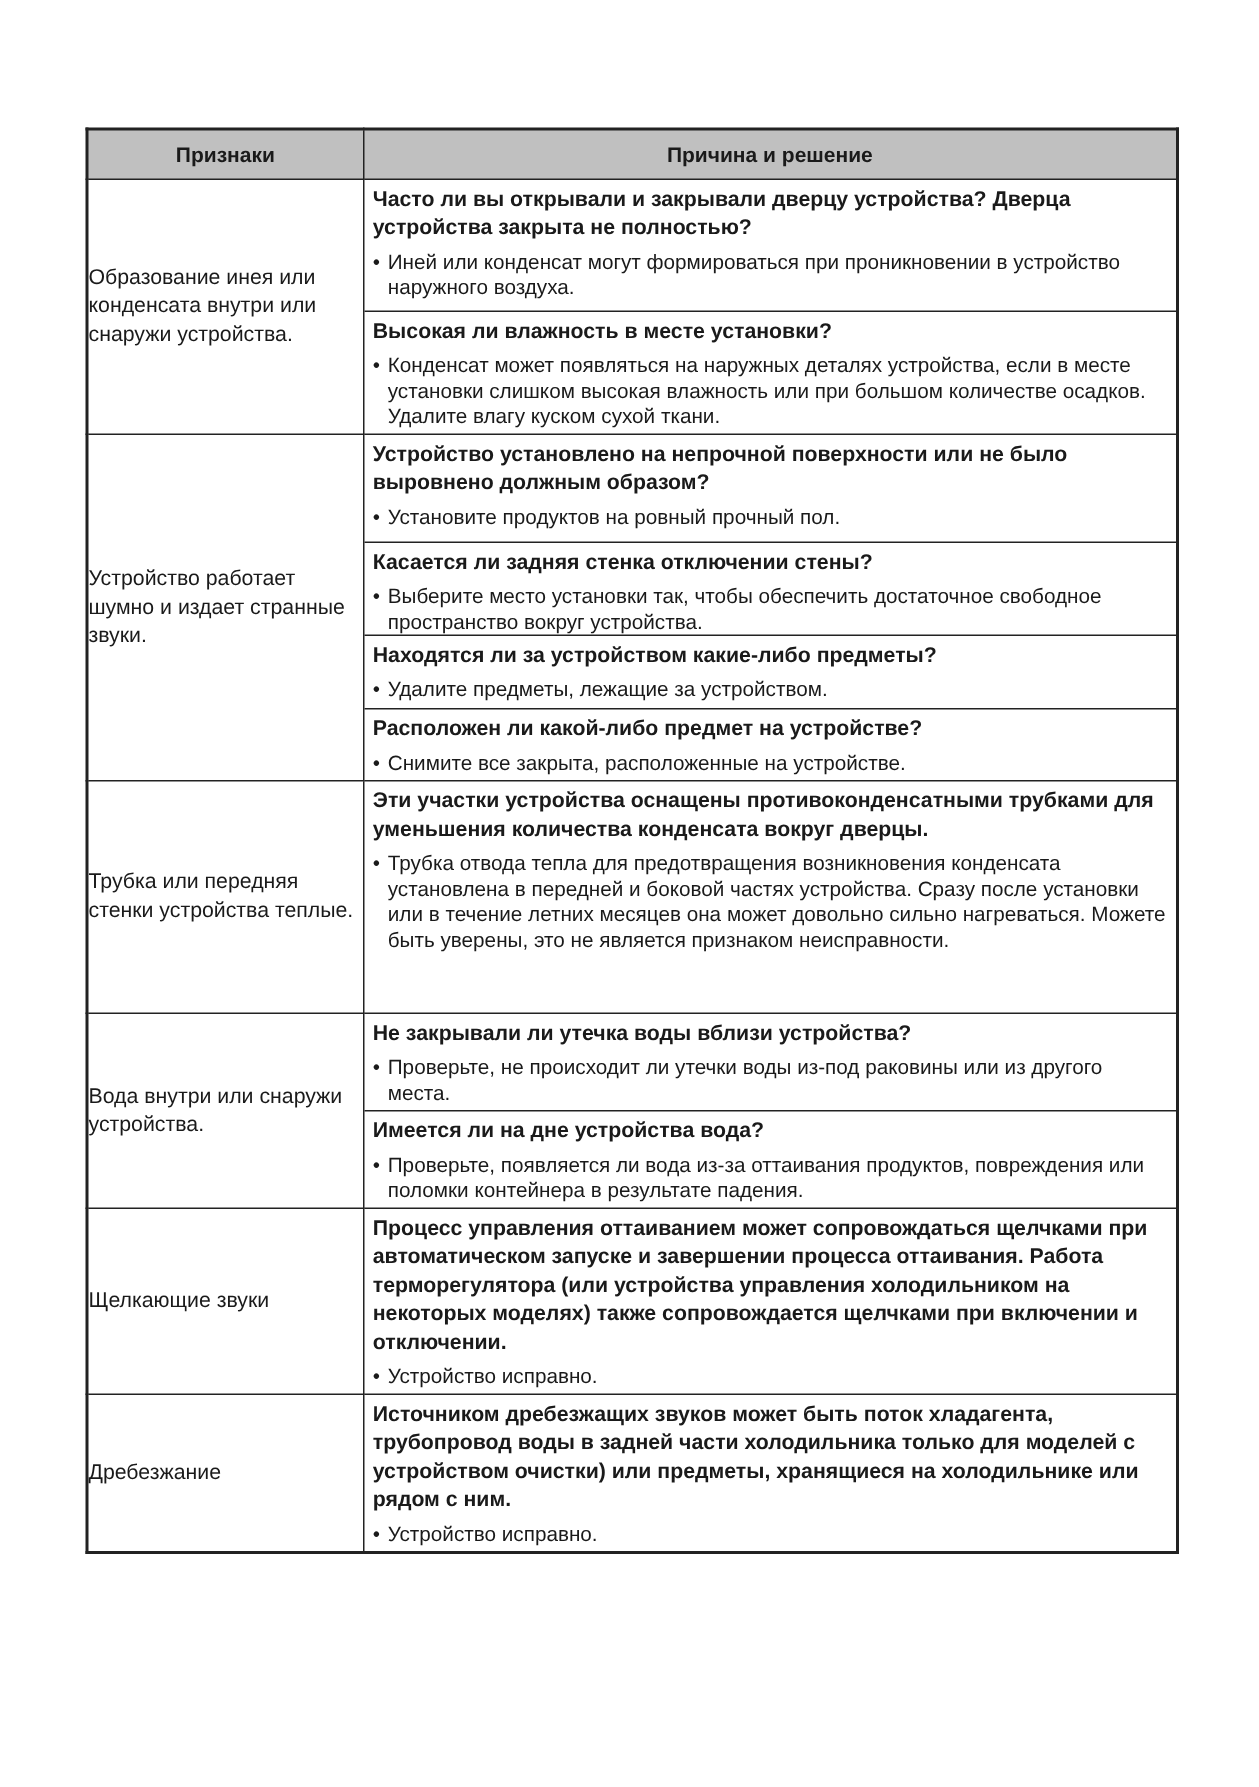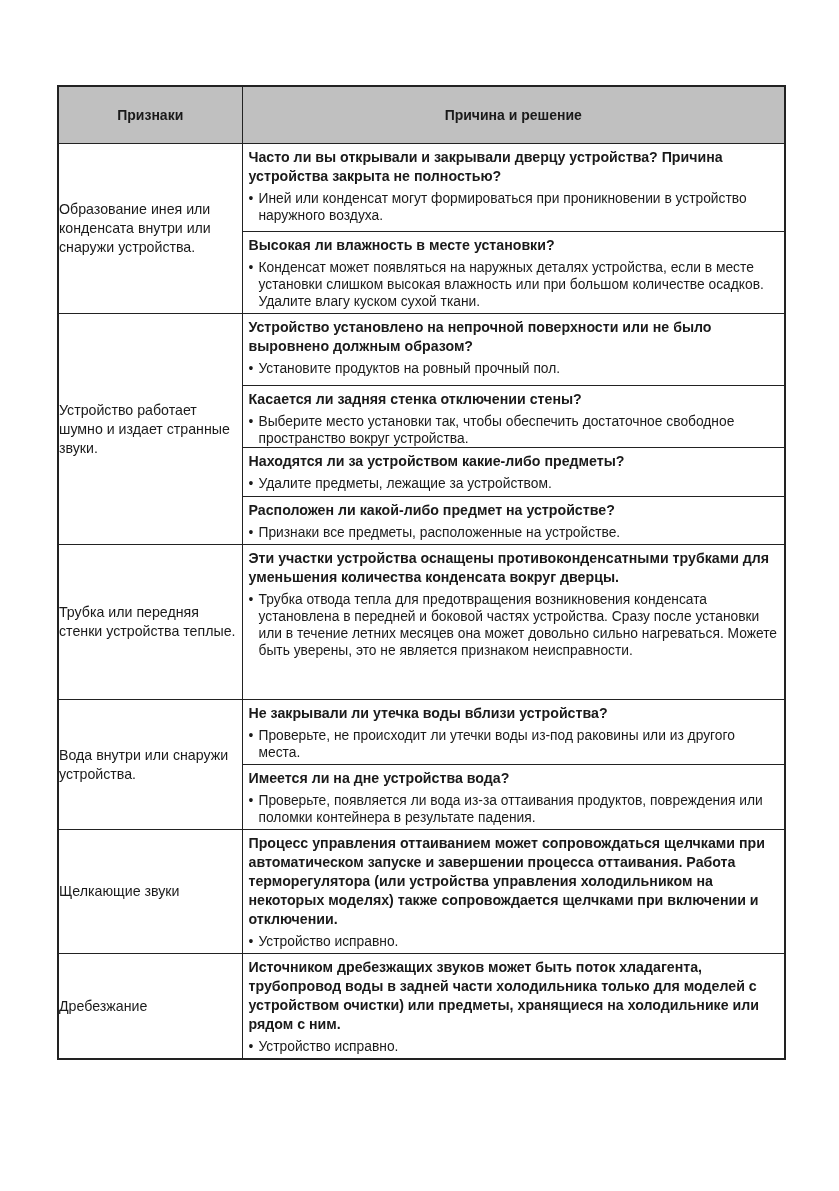--- a/index.html
+++ b/index.html
@@ -7,21 +7,21 @@
   .page { position: absolute; left: 0; top: 0; width: 839px; height: 1191px; background: #fff; }
   table.tbl {
     position: absolute; left: 57px; top: 85px; width: 727px;
     border-collapse: collapse; table-layout: fixed;
     border: 2px solid #222;
   }
   .tbl col.c1 { width: 184px; }
   .tbl col.c2 { width: 543px; }
   .tbl th {
     background: #c0c0c0; font-size: 14px; font-weight: bold; text-align: center;
-    height: 32px; padding: 12px; border: 1.5px solid #222; color: #1a1a1a;
+    height: 32px; padding: 0; border: 1.5px solid #222; color: #1a1a1a;
   }
   .tbl td { border: 1.5px solid #222; vertical-align: middle; padding: 0; }
   .sym {
     font-size: 14.2px; font-weight: normal; line-height: 19px; padding: 0 6px 0 6px;
   }
   .causes { padding: 0; vertical-align: top !important; }
   .block { border-top: 1.5px solid #222; padding: 2px 6px 3px 6px; }
   .block.first { border-top: none; }
   .q { font-size: 14.2px; font-weight: bold; line-height: 19px; padding-top: 2px; }
   .a { font-size: 13.8px; line-height: 17px; margin-top: 4px; padding-left: 10px; text-indent: -10px; }
@@ -41,21 +41,21 @@
         <th>Признаки</th>
         <th>Причина и решение</th>
       </tr>
     </thead>
     <tbody>
 
       <tr style="height:169px">
         <td class="sym"><span>Образование инея или конденсата внутри или снаружи устройства.</span></td>
         <td class="causes">
           <div class="block first" style="height:82px">
-            <div class="q">Часто ли вы открывали и закрывали дверцу устройства? Причина устройства закрыта не полностью?</div>
+            <div class="q">Часто ли вы открывали и закрывали дверцу устройства? Дверца устройства закрыта не полностью?</div>
             <div class="a"><span class="bullet">•</span><span>Иней или конденсат могут формироваться при проникновении в устройство наружного воздуха.</span></div>
           </div>
           <div class="block">
             <div class="q">Высокая ли влажность в месте установки?</div>
             <div class="a"><span class="bullet">•</span><span>Конденсат может появляться на наружных деталях устройства, если в месте установки слишком высокая влажность или при большом количестве осадков. Удалите влагу куском сухой ткани.</span></div>
           </div>
         </td>
       </tr>
 
       <tr style="height:227px">
@@ -68,21 +68,21 @@
           <div class="block" style="height:56px">
             <div class="q">Касается ли задняя стенка отключении стены?</div>
             <div class="a"><span class="bullet">•</span><span>Выберите место установки так, чтобы обеспечить достаточное свободное пространство вокруг устройства.</span></div>
           </div>
           <div class="block" style="height:43px">
             <div class="q">Находятся ли за устройством какие-либо предметы?</div>
             <div class="a"><span class="bullet">•</span><span>Удалите предметы, лежащие за устройством.</span></div>
           </div>
           <div class="block">
             <div class="q">Расположен ли какой-либо предмет на устройстве?</div>
-            <div class="a"><span class="bullet">•</span><span>Признаки все предметы, расположенные на устройстве.</span></div>
+            <div class="a"><span class="bullet">•</span><span>Снимите все закрыта, расположенные на устройстве.</span></div>
           </div>
         </td>
       </tr>
 
       <tr style="height:155px">
         <td class="sym"><span>Трубка или передняя стенки устройства теплые.</span></td>
         <td class="causes">
           <div class="block first">
             <div class="q">Эти участки устройства оснащены противоконденсатными трубками для уменьшения количества конденсата вокруг дверцы.</div>
             <div class="a"><span class="bullet">•</span><span>Трубка отвода тепла для предотвращения возникновения конденсата установлена в передней и боковой частях устройства. Сразу после установки или в течение летних месяцев она может довольно сильно нагреваться. Можете быть уверены, это не является признаком неисправности.</span></div>

